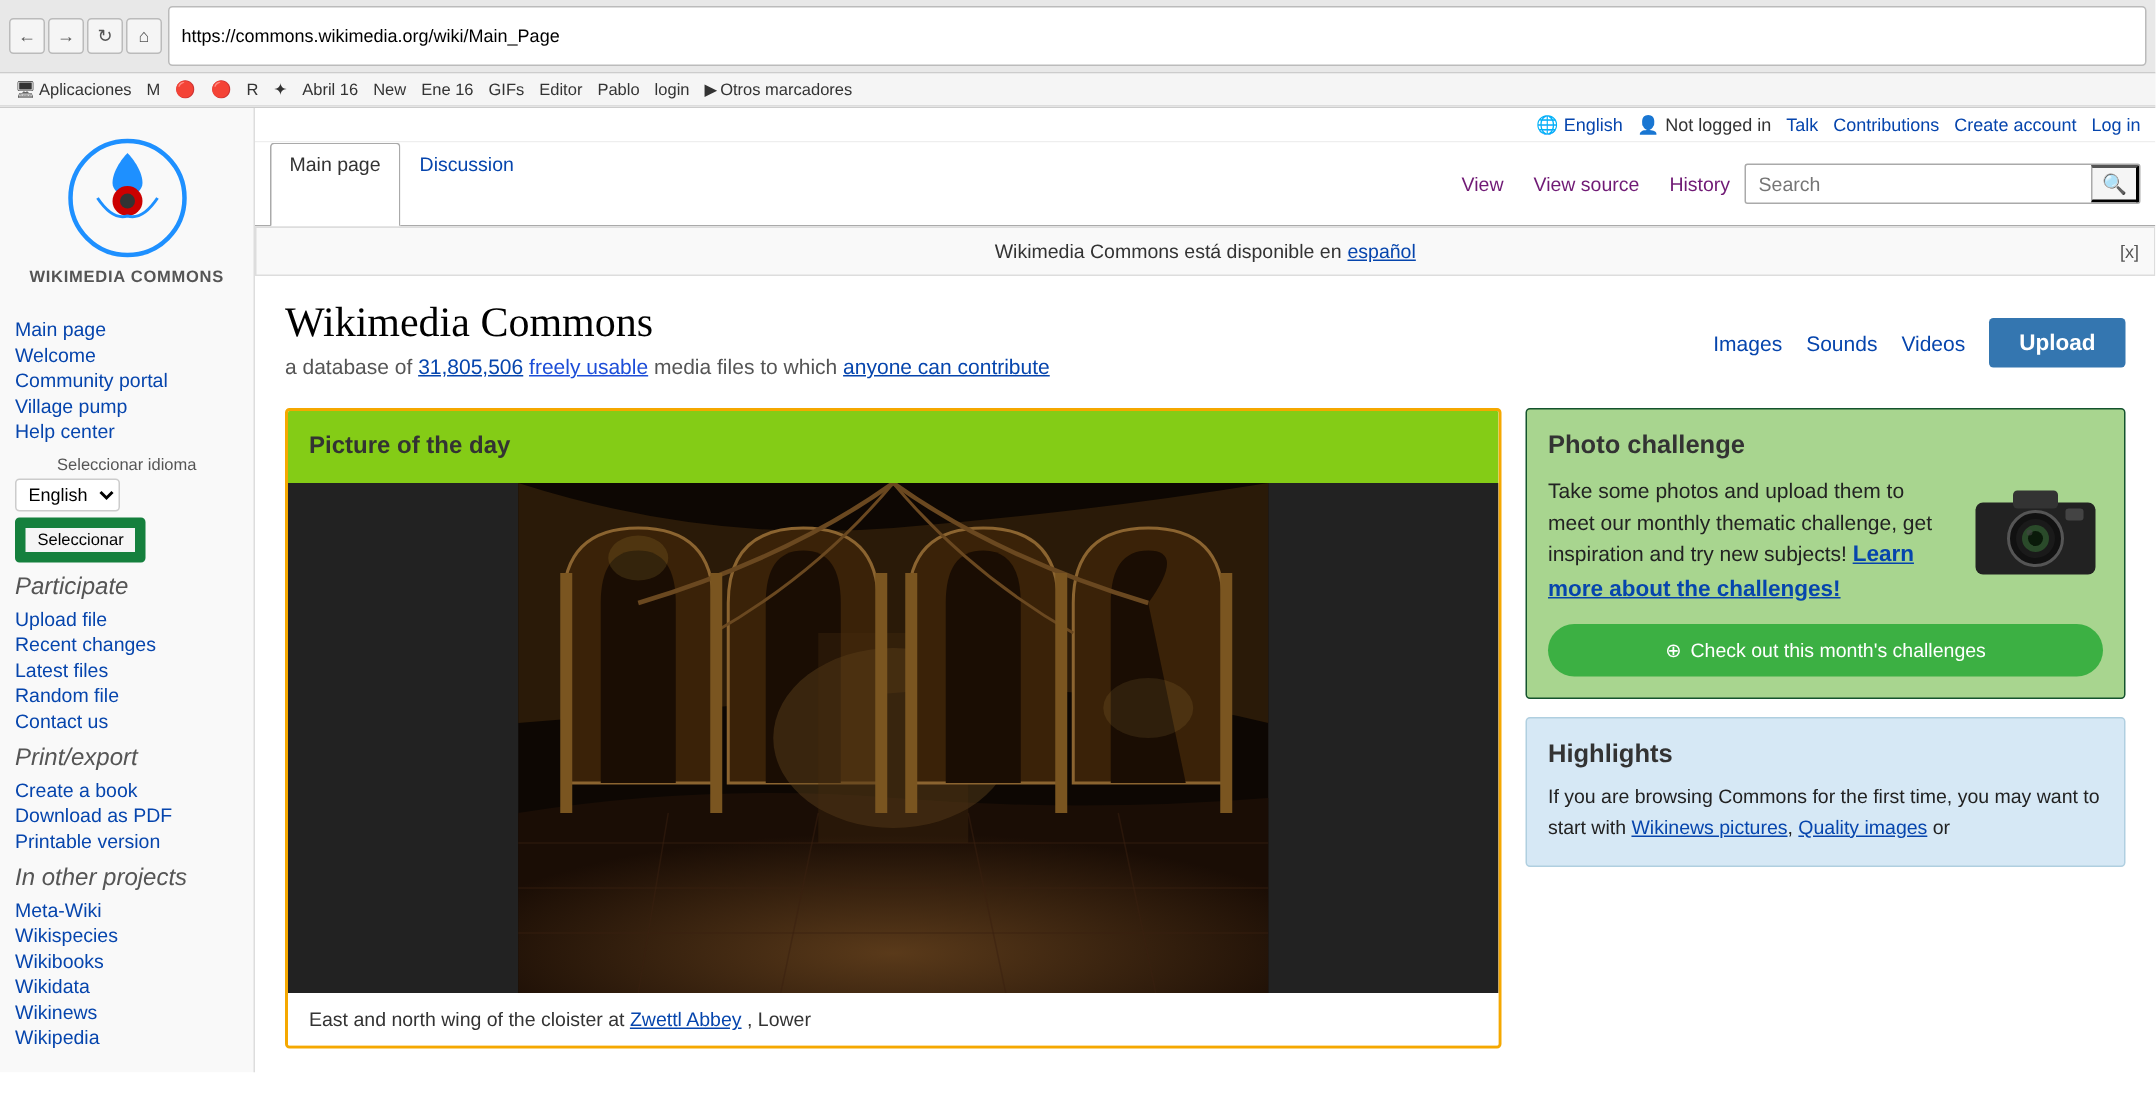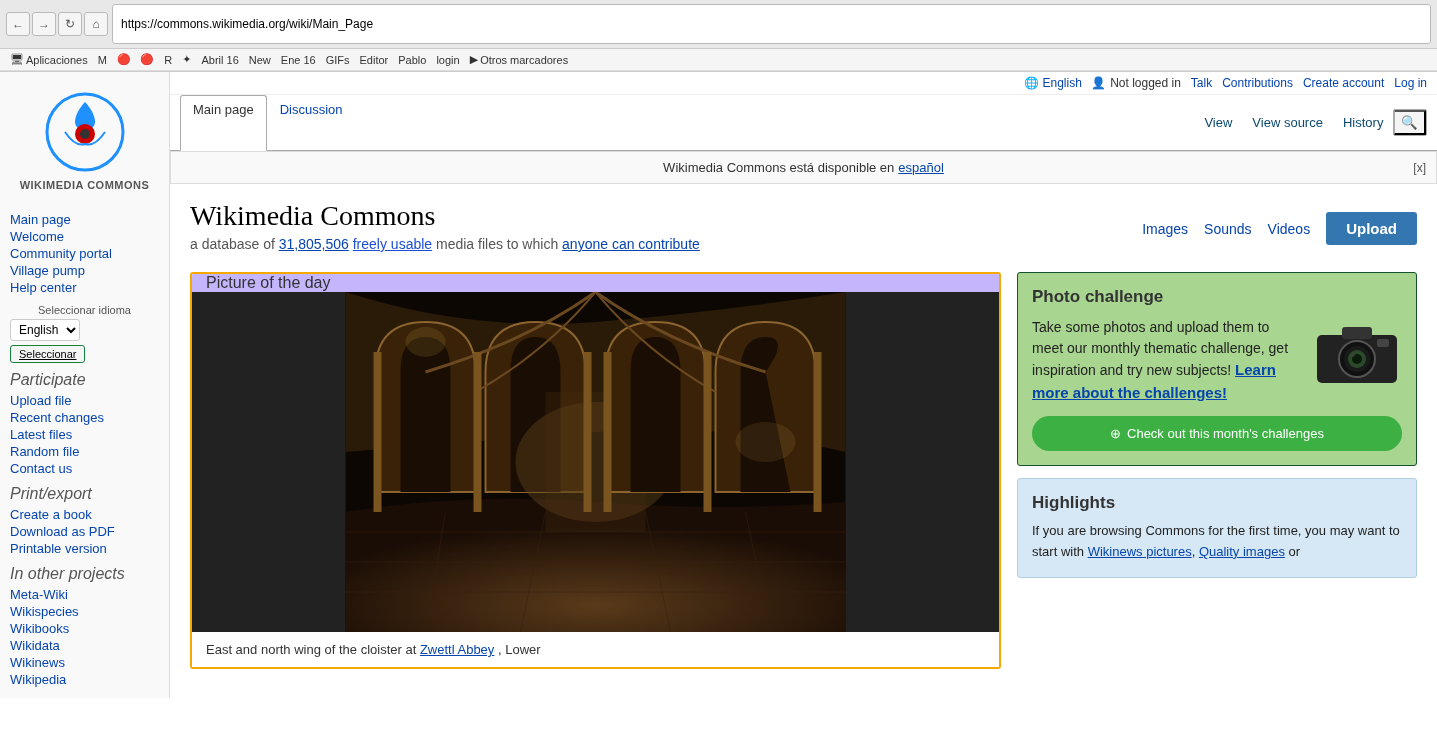--- a/index.html
+++ b/index.html
@@ -24,36 +24,36 @@
     .logo-icon { width: 80px; height: 80px; margin: 0 auto; }
     .logo-text { font-size: 11px; font-weight: bold; text-align: center; color: #555; margin-top: 4px; letter-spacing: 0.5px; }
 
     .sidebar-nav { margin-top: 10px; }
     .sidebar-section-label { font-size: 16px; color: #555; margin: 8px 0 3px; font-style: italic; }
     .sidebar-link { display: block; color: #0645ad; font-size: 13px; padding: 1px 0; text-decoration: none; }
 
     .lang-select-label { font-size: 11px; color: #555; margin: 8px 0 3px; text-align: center; }
     .lang-select { display: flex; align-items: center; gap: 4px; margin-bottom: 4px; }
     .lang-dropdown { border: 1px solid #ccc; border-radius: 3px; padding: 2px 4px; font-size: 12px; background: #fff; }
-    .seleccionar-btn { background: #f5f5f5; border: 1px solid #15803d; border-radius: 3px; padding: 2px 8px; font-size: 11px; cursor: pointer; text-decoration: underline; }
+    .seleccionar-btn { background: #f5f5f5; border: 7px solid #15803d; border-radius: 3px; padding: 2px 8px; font-size: 11px; cursor: pointer; }
 
     
     .content-area { flex: 1; overflow: hidden; }
 
     
     .top-bar { display: flex; align-items: center; justify-content: flex-end; padding: 4px 10px; background: #fff; border-bottom: 1px solid #eee; font-size: 12px; gap: 10px; }
     .top-bar-lang { display: flex; align-items: center; gap: 3px; color: #333; }
     .top-bar-link { color: #0645ad; text-decoration: none; font-size: 12px; }
 
     
     .tab-bar { display: flex; align-items: stretch; border-bottom: 1px solid #aaa; background: #fff; padding: 0 10px; }
     .tab { padding: 6px 12px; font-size: 13px; cursor: pointer; color: #0645ad; border: 1px solid transparent; margin-bottom: -1px; }
     .tab.active { background: #fff; border-color: #aaa #aaa #fff #aaa; color: #333; border-radius: 3px 3px 0 0; }
     .tab-actions { margin-left: auto; display: flex; align-items: center; gap: 0; }
-    .tab-action { padding: 20px 10px; font-size: 13px; cursor: pointer; color: #0c4a6e; }
+    .tab-action { padding: 20px 10px; font-size: 13px; cursor: pointer; color: #701a75; }
     .search-box-container { display: flex; align-items: center; border: 1px solid #aaa; border-radius: 2px; overflow: hidden; }
     .search-input { padding: 3px 8px; font-size: 13px; border: none; outline: none; width: 230px; }
     .search-btn { padding: 3px 6px; background: #f5f5f5; border-left: 1px solid #aaa; cursor: pointer; color: #555; }
 
     
     .notice-bar { background: #f9f9f9; border: 1px solid #ddd; padding: 8px 16px; text-align: center; font-size: 13px; color: #333; display: flex; align-items: center; justify-content: center; gap: 4px; position: relative; }
     .notice-bar a { color: #0645ad; text-decoration: underline; }
     .notice-close { position: absolute; right: 10px; color: #555; cursor: pointer; font-size: 12px; }
 
     
@@ -68,21 +68,21 @@
     .media-btn { color: #0645ad; font-size: 14px; text-decoration: none; cursor: pointer; }
     .upload-btn { background: #3476b0; color: #fff; padding: 8px 20px; border-radius: 3px; font-size: 15px; font-weight: bold; cursor: pointer; text-decoration: none; border: none; }
 
     
     .content-grid { display: flex; gap: 16px; }
     .content-left { flex: 1; }
     .content-right { width: 400px; min-width: 380px; }
 
     
     .potd-box { border: 2px solid #f5a800; border-radius: 3px; overflow: hidden; }
-    .potd-header { background: #c4b5fd; padding: 0 14px; font-size: 16px; font-weight: normal; color: #333; }
+    .potd-header { background: #84cc16; padding: 15px 14px; font-size: 16px; font-weight: bold; color: #333; }
     .potd-image-container { width: 100%; height: 340px; background: #222; overflow: hidden; display: flex; align-items: center; justify-content: center; }
     .potd-caption { padding: 10px 14px; font-size: 13px; color: #333; background: #fff; }
     .potd-caption a { color: #0645ad; }
 
     
     .photo-challenge { background: #a8d58f; border: 1px solid #14532d; border-radius: 3px; padding: 14px; margin-bottom: 12px; }
     .challenge-header { font-size: 17px; font-weight: bold; color: #333; margin-bottom: 10px; }
     .challenge-body { display: flex; gap: 10px; align-items: flex-start; }
     .challenge-text { flex: 1; font-size: 14px; color: #222; line-height: 1.5; }
     .challenge-text a { color: #0645ad; font-weight: bold; font-size: 15px; }
@@ -197,20 +197,21 @@
     </div>
 
     <div class="tab-bar">
       <div class="tab active">Main page</div>
       <div class="tab" style="color:#0645ad">Discussion</div>
       <div class="tab-actions">
         <span class="tab-action">View</span>
         <span class="tab-action">View source</span>
         <span class="tab-action">History</span>
         <div class="search-box-container">
+          <input class="search-input" type="text" placeholder="Search" style="">
           <button class="search-btn">🔍</button>
         </div>
       </div>
     </div>
 
     <div class="notice-bar">
       <span>Wikimedia Commons está disponible en</span>
       <a href="#" style="color:#0645ad">español</a>
       <span class="notice-close">[x]</span>
     </div>

